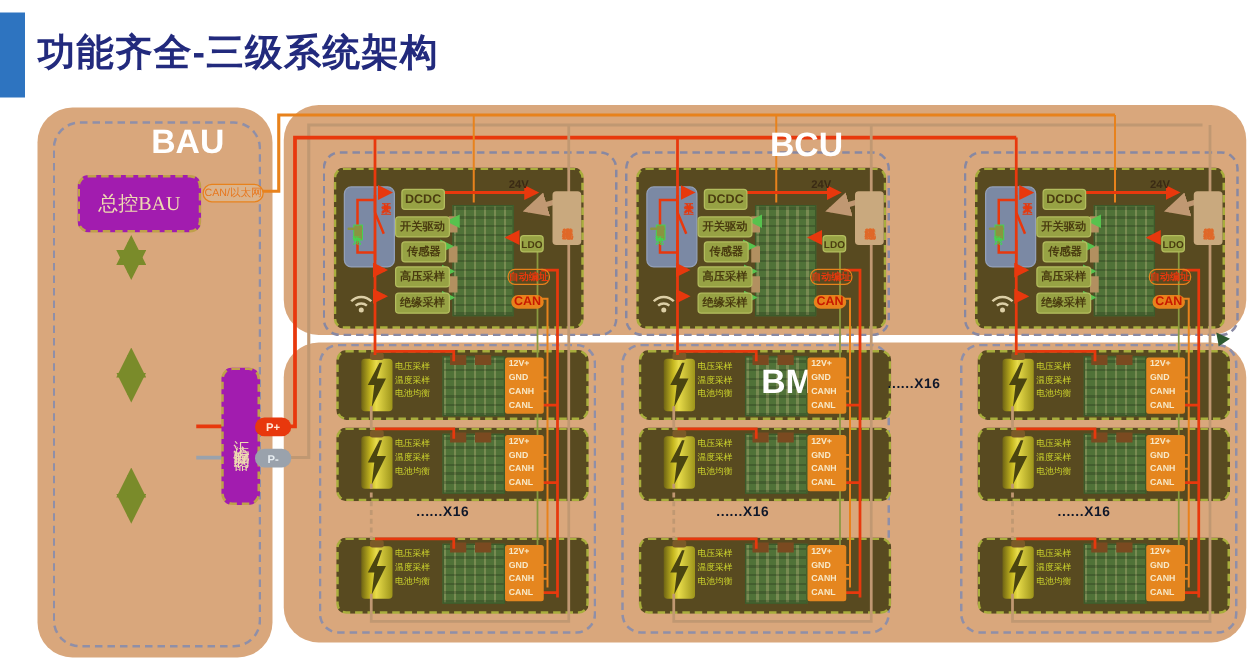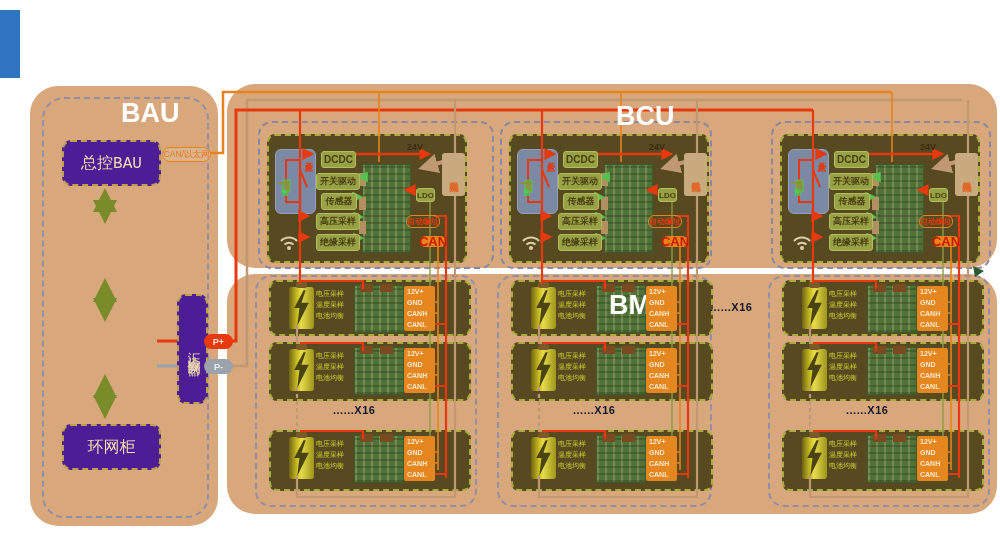--- a/index.html
+++ b/index.html
@@ -7,23 +7,23 @@
           font-family:"Liberation Sans","DejaVu Sans",sans-serif;}
   .abs{position:absolute;}
   
   #title-bar{left:0;top:10px;width:20px;height:68px;background:#2e74c0;}
   #page-title{left:30px;top:22px;font-size:30px;font-weight:bold;color:#222a7d;letter-spacing:1px;}
   
   .tan{background:#d9a77c;border-radius:28px;}
   .dash-inner{border:2px dashed #8f8fa8;border-radius:22px;}
   .sec-header{color:#fff;font-weight:bold;font-size:27px;z-index:6;margin-left:24px;}
   
-  .bau-box{background:#4c1d95;border:2px dashed #bfa04a;border-radius:9px;color:#eedcb0;
+  .bau-box{background:#a21caf;border:2px dashed #bfa04a;border-radius:9px;color:#eedcb0;
            display:flex;align-items:center;justify-content:center;font-size:16px;
-           font-family:Liberation Mono, monospace;z-index:6;}
+           font-family:Liberation Serif, serif;z-index:6;}
   #hub-ctrl{writing-mode:vertical-rl;letter-spacing:3px;font-size:13px;}
   .pill{border-radius:8px;display:flex;align-items:center;justify-content:center;
         font-weight:bold;z-index:6;}
   #can-eth{background:#dcb48c;border:1.5px solid #e8821c;color:#e8761c;font-size:8.5px;border-radius:8px;z-index:6;display:flex;align-items:center;justify-content:center;}
   #p-plus{background:#e8380d;color:#ffe9d8;font-size:9px;}
   #p-minus{background:#9aa2ac;color:#e8eef2;font-size:9px;}
   
   .bcu-mod{position:absolute;top:121px;height:144px;border:2px dashed #8888a2;border-radius:14px;}
   .dark-box{position:absolute;left:7px;top:11px;width:196px;height:125px;background:#584a20;
             border:2px dashed #a8ae3c;border-radius:8px;}
@@ -35,22 +35,22 @@
        padding:1px;border-radius:2px;z-index:6;}
   .gbox{position:absolute;background:#97a244;border:1px solid #b3bd5e;border-radius:3px;
         color:#4a3c10;font-weight:bold;display:flex;align-items:center;justify-content:center;z-index:6;}
   .pcb{position:absolute;background:#507238;border:1px solid #3c5a2a;
        background-image:repeating-linear-gradient(0deg,rgba(0,0,0,.18) 0 2px,transparent 2px 7px),
        repeating-linear-gradient(90deg,rgba(225,205,150,.28) 0 2px,transparent 2px 8px);}
   .pcb:before{content:"";position:absolute;left:-4px;top:8px;width:7px;height:13px;background:#b29060;
        box-shadow:0 24px #b29060,0 48px #b29060;}
   .badge-addr{position:absolute;border:1.5px solid #e8821c;border-radius:6px;color:#e8380d;
        font-size:8px;font-weight:bold;display:flex;align-items:center;justify-content:center;z-index:6;}
-  .badge-can{position:absolute;background:#e8821c;border-radius:7px;color:#c81800;font-size:13px;
-       font-weight:bold;display:flex;align-items:center;justify-content:center;z-index:6;margin-left:11px;}
+  .badge-can{position:absolute;background:#e8821c;border-radius:7px;color:#c81800;font-size:10px;
+       font-weight:bold;display:flex;align-items:center;justify-content:center;z-index:6;}
   .cur-samp{position:absolute;left:173px;top:17px;width:23px;height:43px;background:#c9a97e;
        color:#e06828;font-size:9px;font-weight:bold;border-radius:3px;display:flex;align-items:center;
        justify-content:center;z-index:6;}
   .v24{position:absolute;left:138px;top:6px;color:#3a2a14;font-size:9px;font-weight:bold;z-index:6;}
   .wifi{position:absolute;left:8px;top:96px;}
   
   .bmu-col{position:absolute;top:275px;height:228px;border:2px dashed #8f8fa8;border-radius:16px;}
   .bmu-mod{position:absolute;left:12px;width:198px;background:#584a20;border:2px dashed #a8ae3c;
            border-radius:8px;}
   .battery{position:absolute;left:18px;top:5px;width:25px;height:42px;border-radius:3px;
@@ -65,26 +65,26 @@
       color:#f7e9c9;font-size:7px;font-weight:bold;line-height:11px;padding-left:3px;z-index:6;}
   .x16{color:#0f172a;font-weight:bold;font-size:11px;z-index:6;letter-spacing:.5px;}
   svg.wires{position:absolute;left:0;top:0;pointer-events:none;}
 </style>
 </head>
 <body>
 
 <div id="canvas">
 
   <div class="abs" id="title-bar"></div>
+  <div class="abs" id="page-title">功能齐全-三级系统架构</div>
 
   <div class="abs tan" style="left:30px;top:86px;width:188px;height:440px;"></div>
   <div class="abs dash-inner" style="left:42px;top:97px;width:163px;height:417px;"></div>
   <div class="abs sec-header" style="left:97px;top:98px;">BAU</div>
   <div class="abs bau-box" style="left:62px;top:140px;width:95px;height:42px;">总控BAU</div>
-  <div class="abs bau-box" style="left:62px;top:424px;width:95px;height:42px;">环网柜</div>
   <div class="abs bau-box" id="hub-ctrl" style="left:177px;top:294px;width:27px;height:106px;">汇流控制器</div>
   <div class="abs" id="can-eth" style="left:162px;top:147px;width:47px;height:13px;">CAN/以太网</div>
   <div class="abs pill" id="p-plus" style="left:204px;top:334px;width:29px;height:15px;">P+</div>
   <div class="abs pill" id="p-minus" style="left:204px;top:359px;width:29px;height:15px;">P-</div>
 
   <div class="abs tan" style="left:227px;top:84px;width:770px;height:184px;"></div>
   <div class="abs tan" style="left:227px;top:274px;width:770px;height:240px;"></div>
   <div class="abs sec-header" style="left:592px;top:101px;">BCU</div>
   <div class="abs sec-header" style="left:585px;top:290px;">BMU</div>
 

